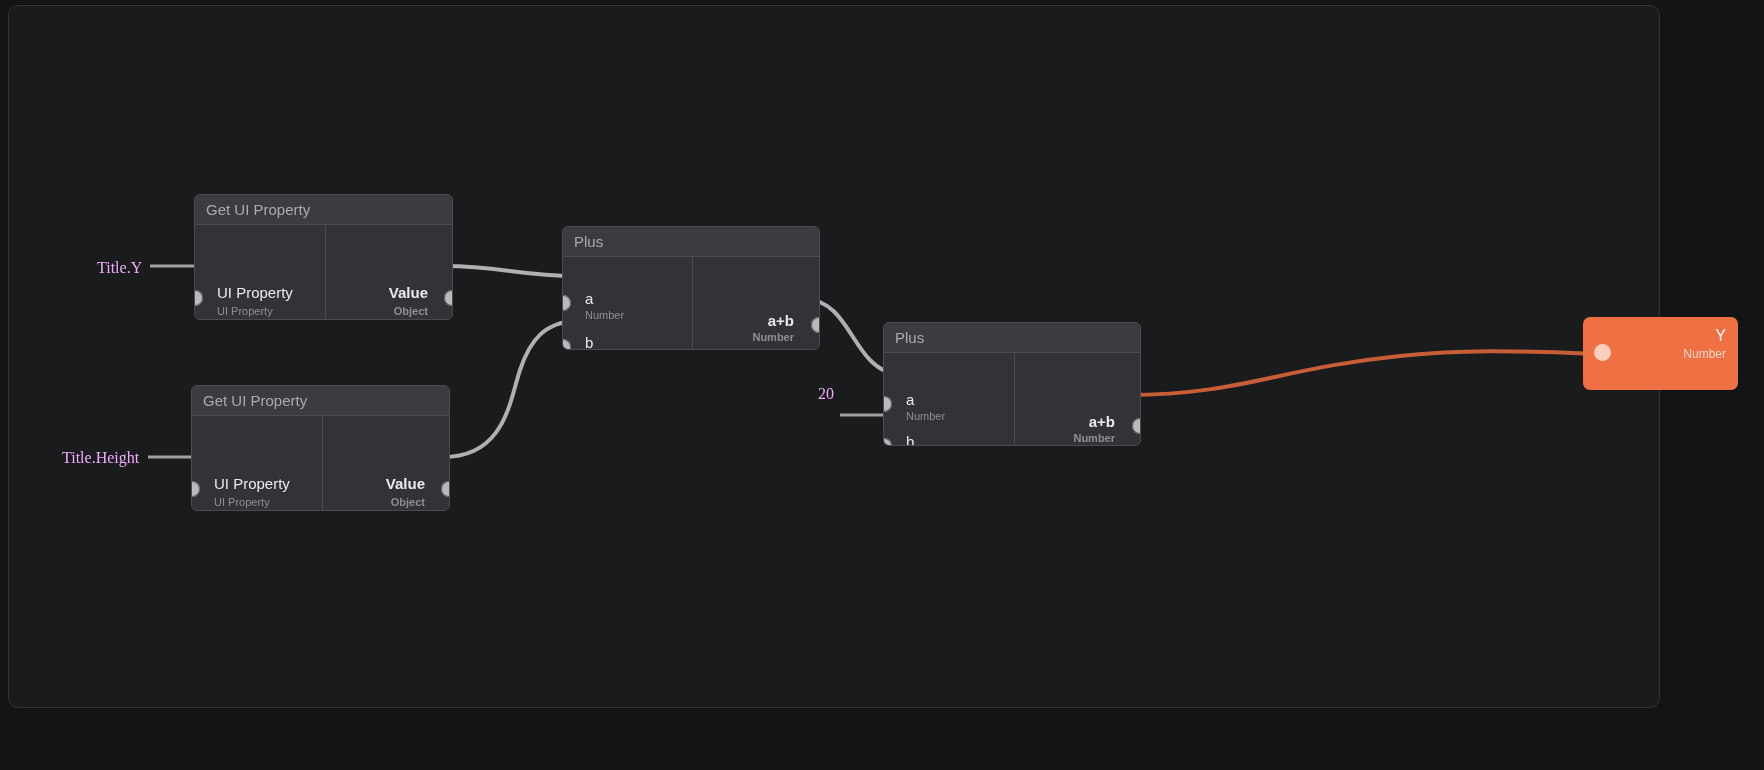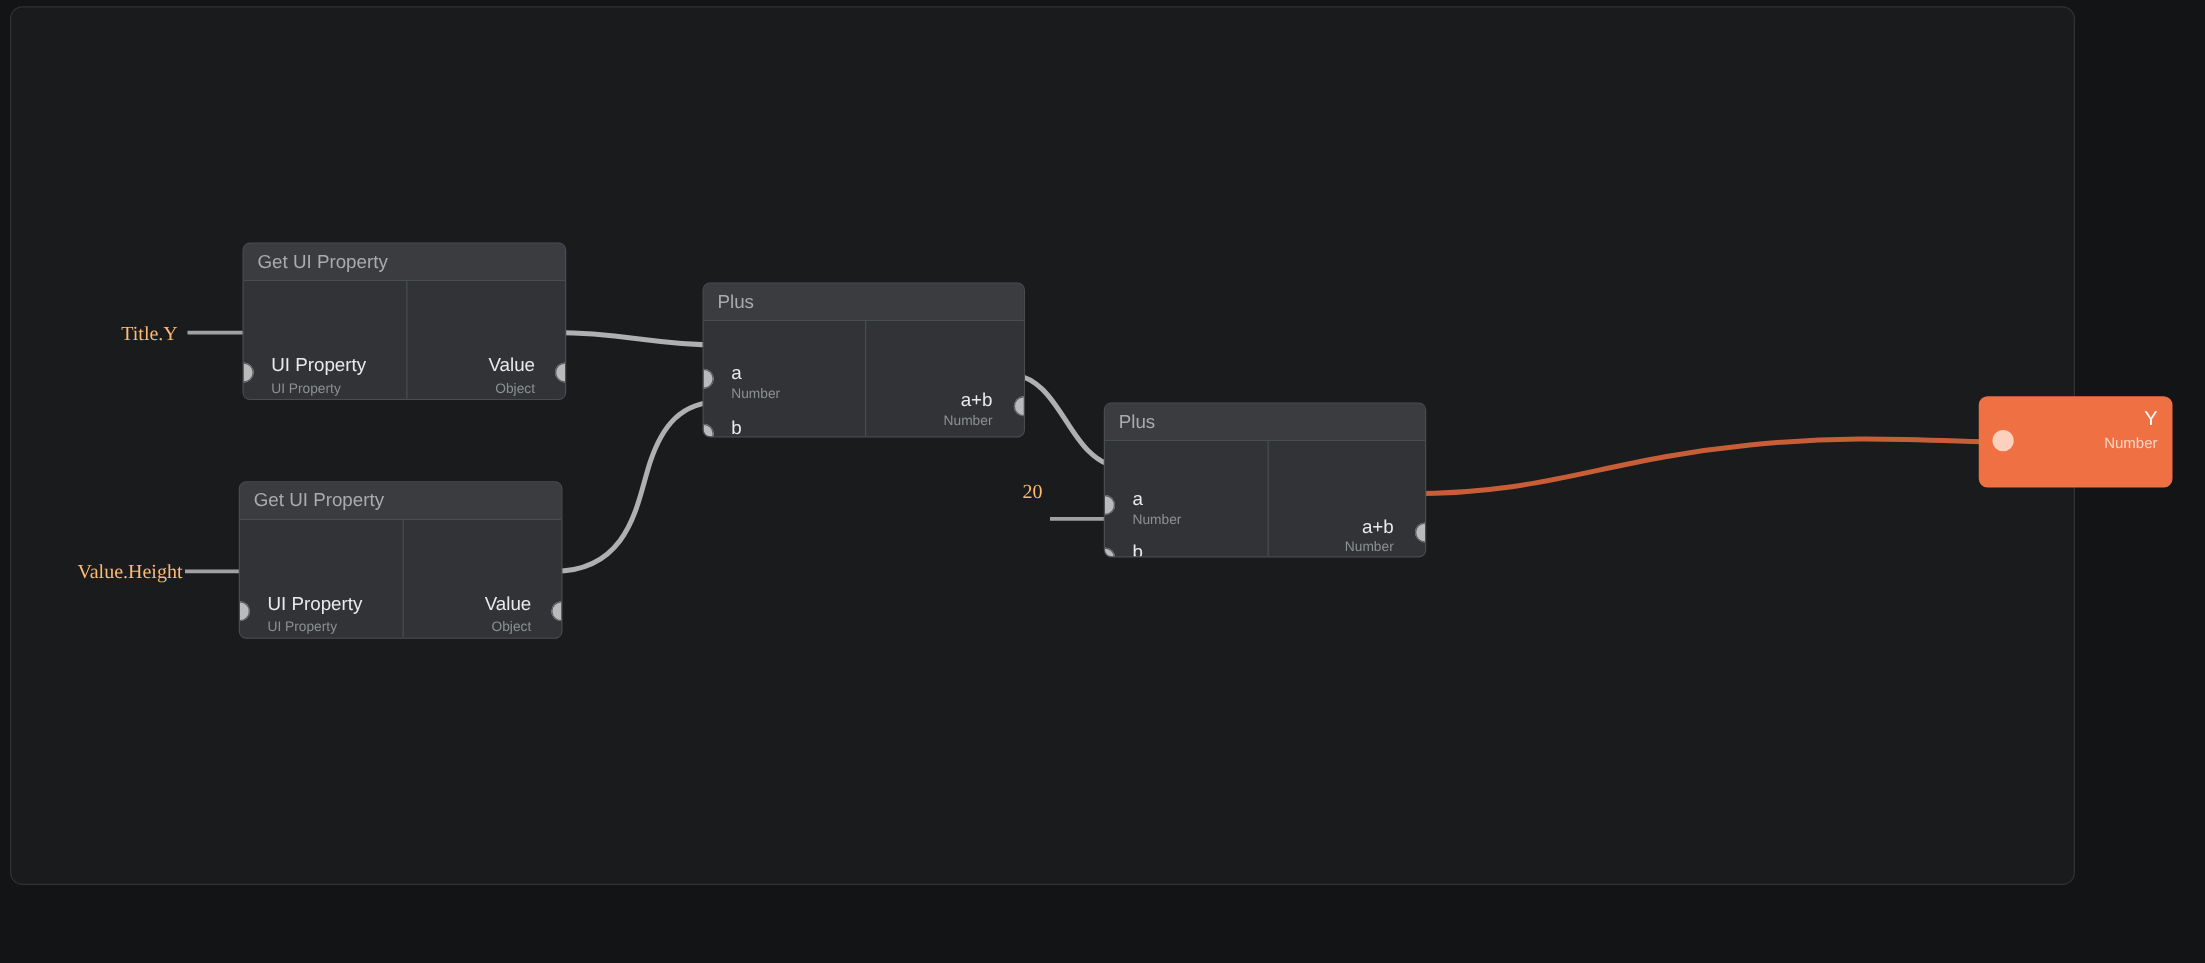--- a/index.html
+++ b/index.html
@@ -71,20 +71,21 @@
   }
   .col {
     position: relative;
     box-sizing: border-box;
     background: #313336;
     padding-left: 16px;
   }
   .col-in { }
   .col-out {
     border-left: 1px solid #4A4D50;
+    font-weight: bold;
   }
 
   .port-row {
     position: absolute;
     left: 0;
     width: 100%;
     height: 0;
   }
   .port-label {
     position: absolute;
@@ -145,21 +146,21 @@
     height: 17px;
     border-radius: 50%;
     background: #FBD0BC;
   }
 
   
   .ext-label {
     position: absolute;
     font-family: "Liberation Serif", serif;
     font-size: 16px;
-    color: #fdba74;
+    color: #f0abfc;
     white-space: nowrap;
     line-height: 16px;
   }
 </style>
 </head>
 <body>
 
 <div id="stage">
 
   <div id="canvas"></div>
@@ -176,21 +177,21 @@
 
     <path d="M 443,457 C 505,457 510,400 520,370 C 530,340 545,322 576,321" stroke="#AEB0B1" stroke-width="4" fill="none" stroke-linecap="round"></path>
 
     <path d="M 806,299 C 840,300 850,340 870,360 C 882,372 890,373 899,373" stroke="#AEB0B1" stroke-width="4" fill="none" stroke-linecap="round"></path>
 
     <path d="M 1127,395 C 1240,395 1280,368 1400,356 C 1480,348 1530,352 1603,354" stroke="#C85E37" stroke-width="4" fill="none" stroke-linecap="round"></path>
   </svg>
 
   <div class="ext-label" style="left:97px; top:260px;">Title.Y</div>
 
-  <div class="ext-label" style="left:62px; top:450px;">Value.Height</div>
+  <div class="ext-label" style="left:62px; top:450px;">Title.Height</div>
 
   <div class="ext-label" style="left:818px; top:386px;">20</div>
 
   <div class="node" style="left:194px; top:194px; width:259px; height:126px;">
     <div class="node-header">Get UI Property</div>
     <div class="node-body">
       <div class="col col-in" style="width:131px;">
         <div class="port-row" style="top:73px;">
           <span class="port-dot in" style="top:-8px;"></span>
           <span class="port-label lbl-left" style="left:22px; top:-13px;">UI Property</span>

